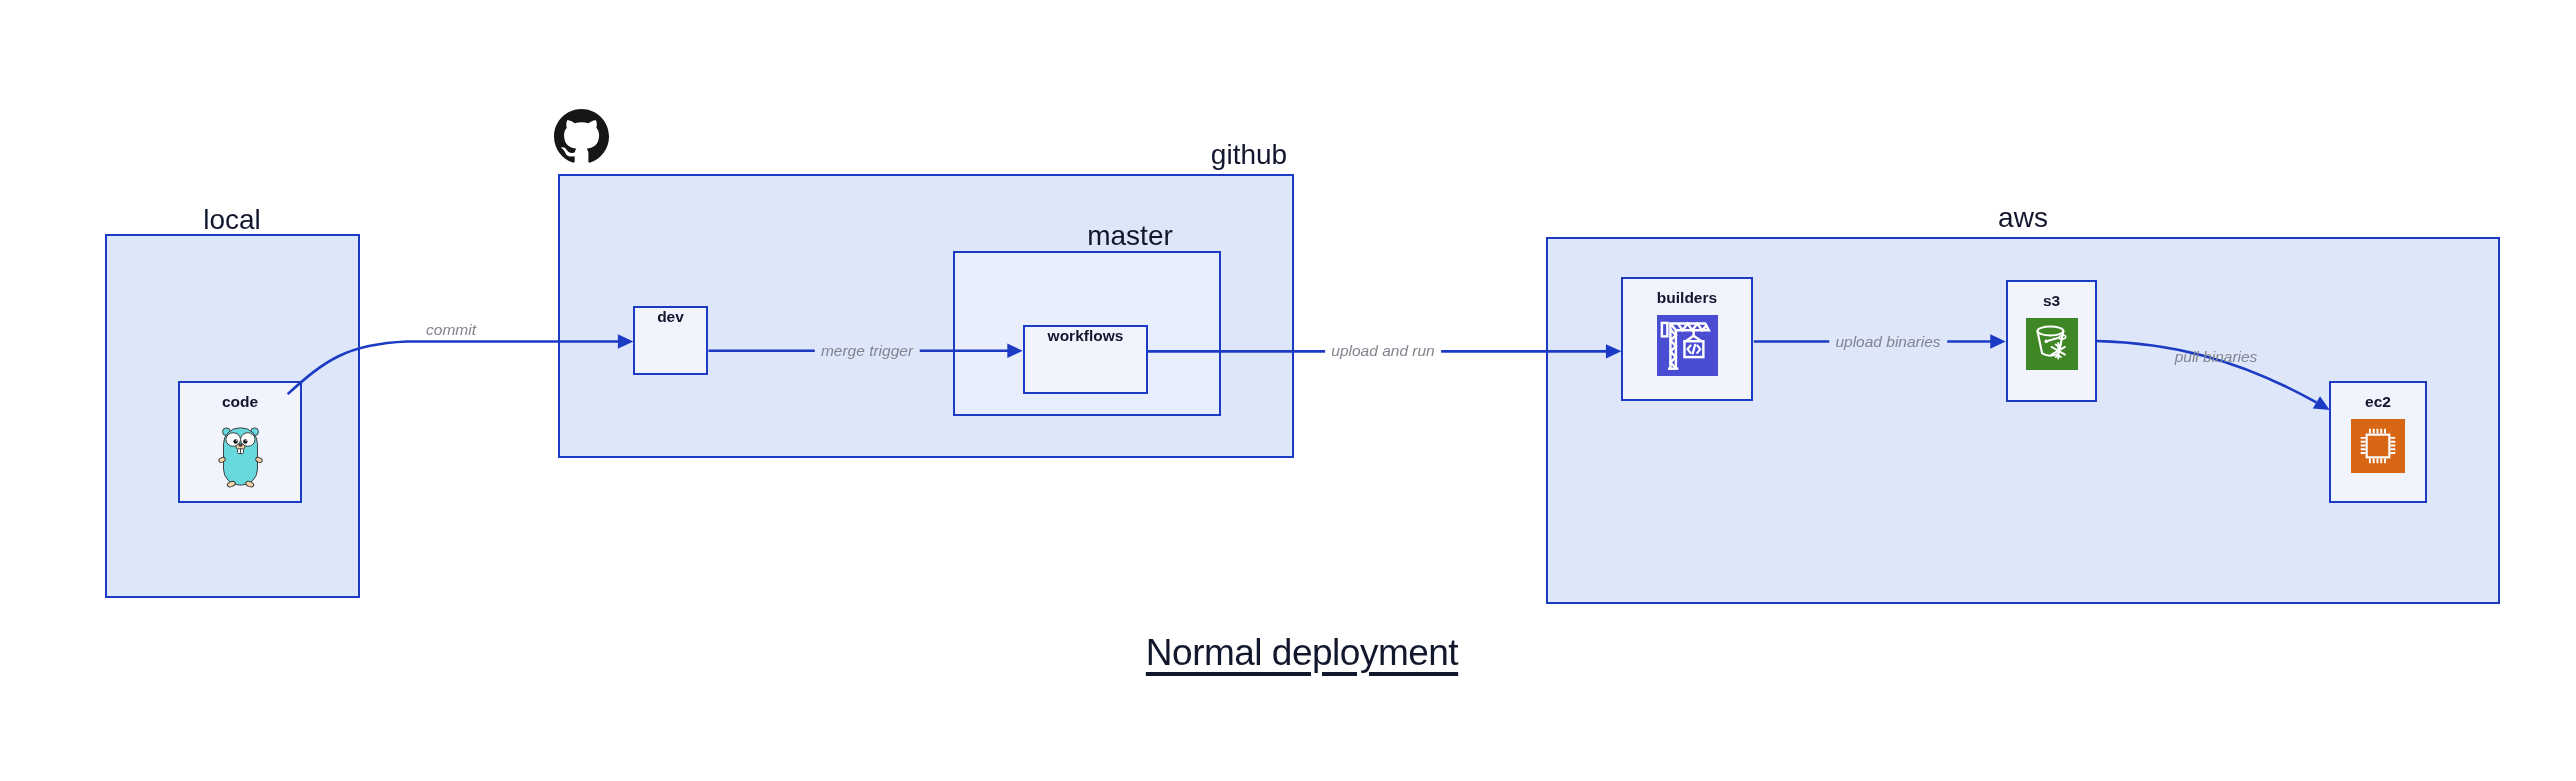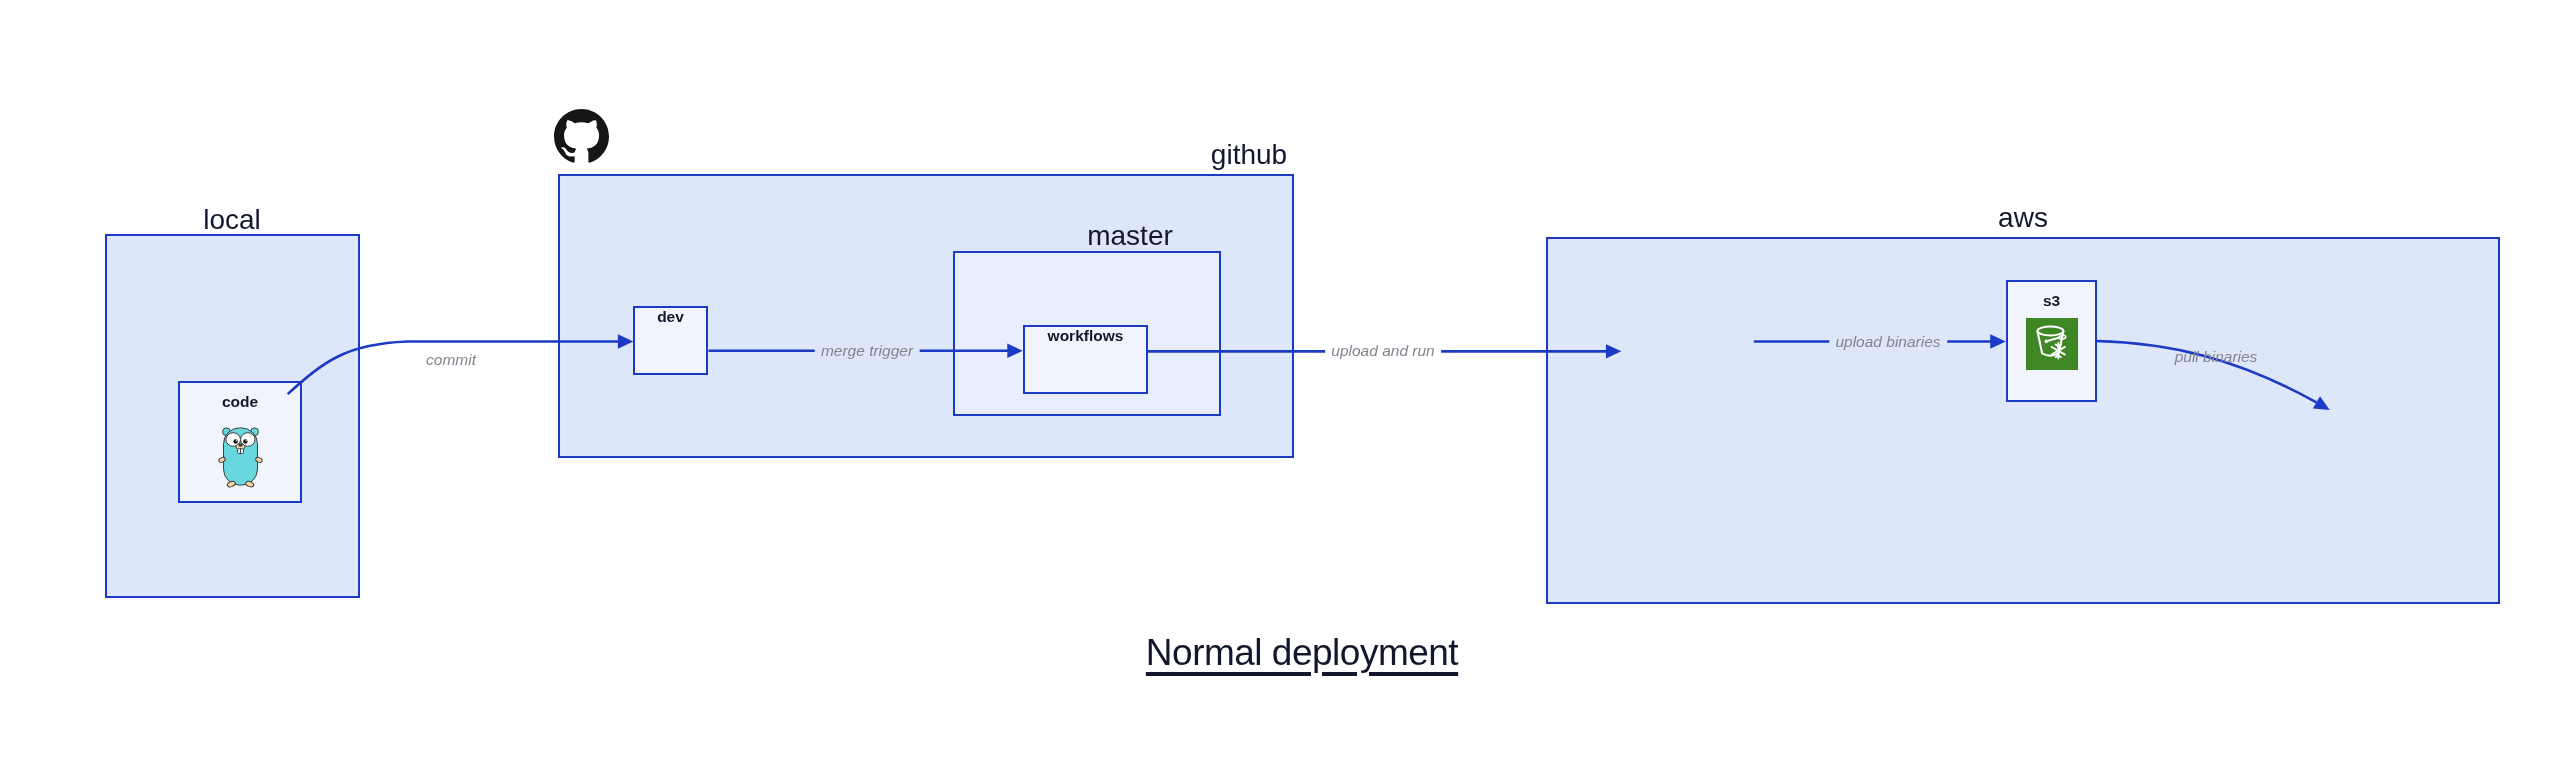--- a/index.html
+++ b/index.html
@@ -101,20 +101,44 @@
   </div>
 
   <div class="node center" style="left:633px;top:306px;width:75px;height:69px;">
     <div class="node-label">dev</div>
   </div>
 
   <div class="node center" style="left:1023px;top:325px;width:125px;height:69px;">
     <div class="node-label">workflows</div>
   </div>
 
+  <div class="node top" style="left:1621px;top:277px;width:132px;height:124px;">
+    <div class="node-label">builders</div>
+    <div class="icon-tile" id="tile-builders">
+      <svg viewBox="0 0 100 100" width="61" height="61" aria-hidden="true">
+        <g stroke="#ffffff" stroke-width="4" fill="none">
+          <rect x="8" y="13" width="9" height="22"></rect>
+          <path d="M22 14 V88"></path>
+          <path d="M31 24 V88"></path>
+          <path d="M22 24 L31 33 L22 42 L31 51 L22 60 L31 69 L22 78 L31 87"></path>
+          <path d="M18 88 H35"></path>
+          <path d="M22 14 H79 L85 25 H31 Z"></path>
+          <path d="M34 14 L42 25 L50 14 L58 25 L66 14 L74 25 L82 16"></path>
+          <path d="M60 25 V34"></path>
+          <path d="M60 34 L47 43 M60 34 L73 43"></path>
+          <rect x="45" y="43" width="31" height="26"></rect>
+        </g>
+        <g stroke="#ffffff" stroke-width="3.5" fill="none" stroke-linecap="round" stroke-linejoin="round">
+          <path d="M55 50 L50 56 L55 62"></path>
+          <path d="M66 50 L71 56 L66 62"></path>
+          <path d="M62.5 49 L58.5 63"></path>
+        </g>
+      </svg>
+    </div>
+  </div>
 
   <div class="node top" style="left:2006px;top:280px;width:91px;height:122px;">
     <div class="node-label">s3</div>
     <div class="icon-tile" id="tile-s3">
       <svg viewBox="0 0 100 100" width="52" height="52" aria-hidden="true">
         <g stroke="#ffffff" stroke-width="4" fill="none">
           <ellipse cx="47" cy="25" rx="25" ry="8.5"></ellipse>
           <path d="M22 25 L31 68 Q47 77 63 68 L72 25"></path>
           <path d="M41 44 L66 37"></path>
           <ellipse cx="70" cy="37" rx="6.5" ry="3.5" transform="rotate(-12 70 37)" stroke-width="3"></ellipse>
@@ -124,20 +148,34 @@
           <path d="M62 48 V78"></path>
           <path d="M49 55.5 L75 70.5"></path>
           <path d="M75 55.5 L49 70.5"></path>
           <path d="M57 51 L62 54.5 L67 51"></path>
           <path d="M57 75 L62 71.5 L67 75"></path>
         </g>
       </svg>
     </div>
   </div>
 
+  <div class="node top" style="left:2329px;top:381px;width:98px;height:122px;">
+    <div class="node-label">ec2</div>
+    <div class="icon-tile" id="tile-ec2">
+      <svg viewBox="0 0 100 100" width="54" height="54" aria-hidden="true">
+        <rect x="29" y="29" width="42" height="42" fill="none" stroke="#ffffff" stroke-width="4"></rect>
+        <g stroke="#ffffff" stroke-width="3.5">
+          <path d="M35 18 V27 M42 18 V27 M49 18 V27 M56 18 V27 M63 18 V27"></path>
+          <path d="M35 73 V82 M42 73 V82 M49 73 V82 M56 73 V82 M63 73 V82"></path>
+          <path d="M18 35 H27 M18 42 H27 M18 49 H27 M18 56 H27 M18 63 H27"></path>
+          <path d="M73 35 H82 M73 42 H82 M73 49 H82 M73 56 H82 M73 63 H82"></path>
+        </g>
+      </svg>
+    </div>
+  </div>
 
   <svg class="edge-svg" aria-hidden="true" viewBox="0 0 5054 1516" width="2604" height="781">
     <g>
       <path d="M558 765 C630 700, 672 668, 790 663 L1201 663"></path>
       <polygon points="1229,663 1199,649 1199,677"></polygon>
     </g>
     <g>
       <path d="M1375 681 L1957 681"></path>
       <polygon points="1985,681 1955,667 1955,695"></polygon>
     </g>
@@ -148,21 +186,21 @@
     <g>
       <path d="M3404 663 L3865 663"></path>
       <polygon points="3893,663 3863,649 3863,677"></polygon>
     </g>
     <g>
       <path d="M4069 662 C4210 666, 4340 694, 4496 781"></path>
       <polygon points="4522,796 4489,793 4503,769"></polygon>
     </g>
   </svg>
 
-  <div class="edge-label bg-white" style="left:451px;top:360px;">commit</div>
+  <div class="edge-label bg-white" style="left:451px;top:330px;">commit</div>
   <div class="edge-label bg-panel" style="left:867px;top:351px;text-align:right;">merge trigger</div>
   <div class="edge-label bg-white" style="left:1383px;top:351px;">upload and run</div>
   <div class="edge-label bg-panel" style="left:1888px;top:342px;">upload binaries</div>
   <div class="edge-label bg-none" style="left:2216px;top:357px;">pull binaries</div>
 
   <div class="title" style="left:1302px;top:632px;">Normal deployment</div>
 
 </div>
 
 

